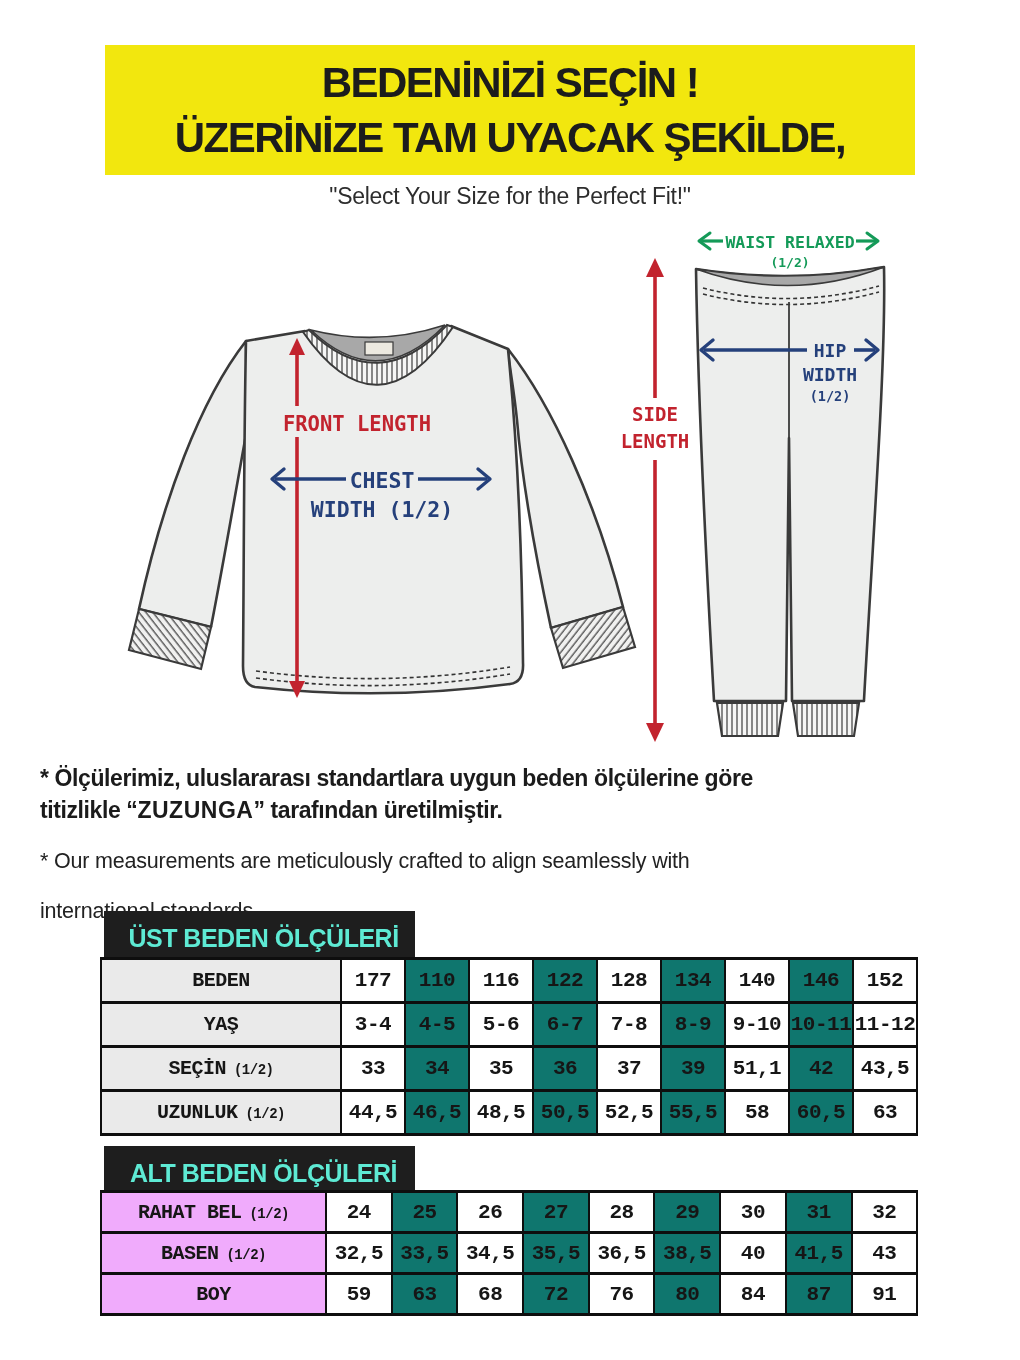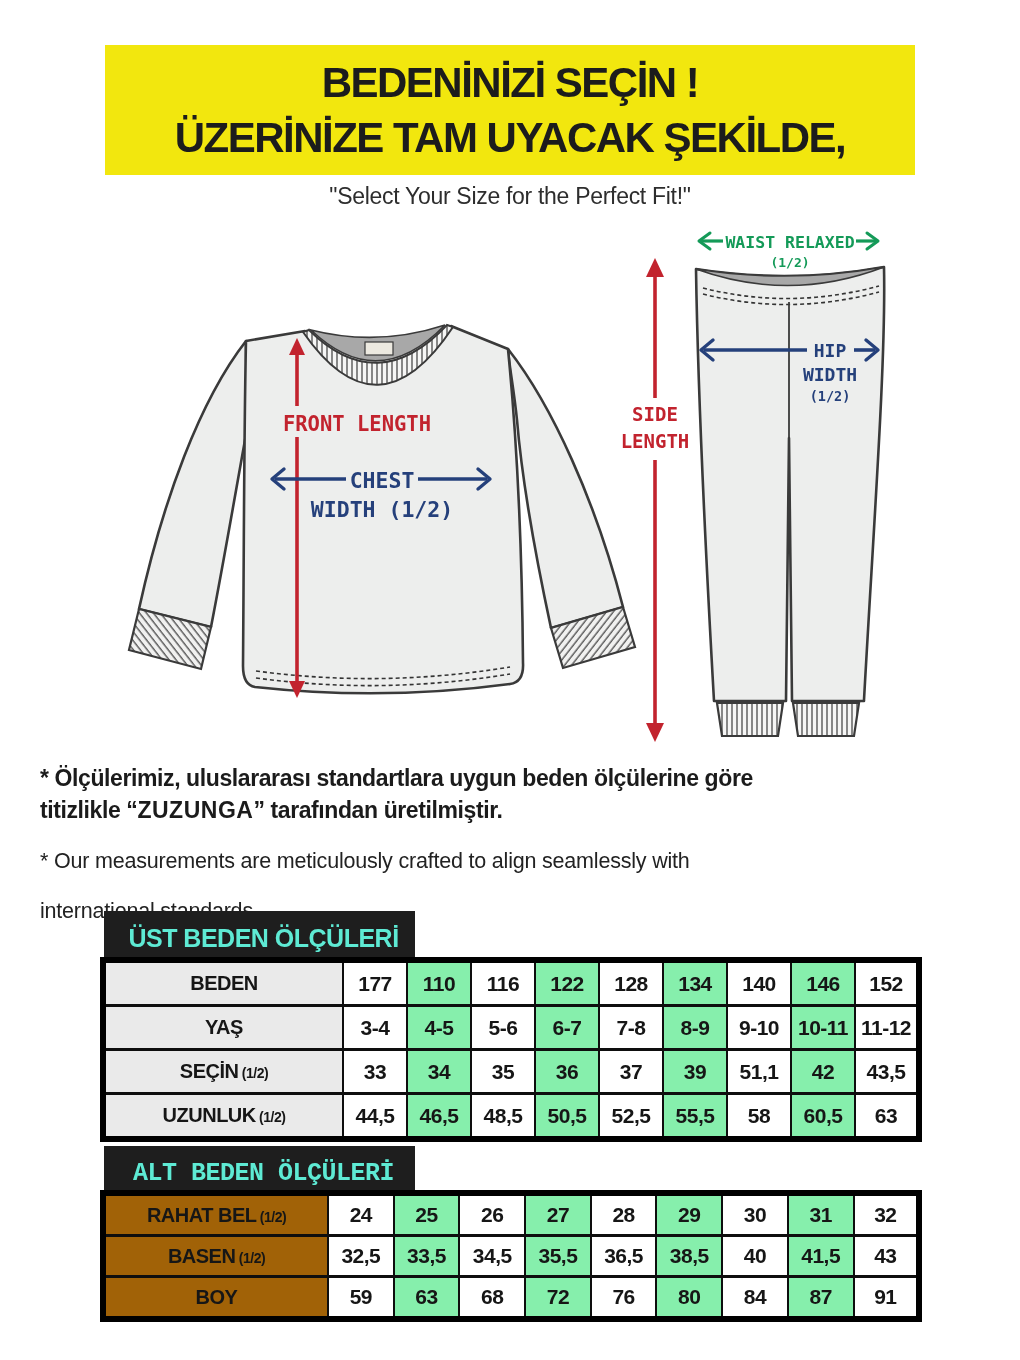--- a/index.html
+++ b/index.html
@@ -30,40 +30,40 @@
   .note .tr { font-size:23px; font-weight:bold; line-height:32px; letter-spacing:-0.4px; }
   .note .brand { font-weight:900; letter-spacing:0.5px; }
   .note .en { font-size:21.5px; font-weight:400; line-height:30px; color:#222; letter-spacing:-0.2px;margin-top:20px; }
   
   .tbl-title {
     position:absolute; left:104px; width:303px; height:55px; background:#1e1e1e;
     color:#5eead4; font-weight:800; font-size:25px; letter-spacing:-0.5px;
     display:flex; align-items:center; justify-content:center; white-space:nowrap;padding-left:8px;
   }
   .tbl-title.t1 { top:911px; }
-  .tbl-title.t2 { top:1146px;font-family:Liberation Mono, monospace; }
+  .tbl-title.t2 { top:1146px; }
   
   table.sizes {
     position:absolute; left:100px; border-collapse:collapse; table-layout:fixed;
-    border:6px solid #000000; background:#ffffff;
+    border:1px solid #000000; background:#ffffff;font-family:Liberation Mono, monospace;
   }
   table.sizes td {
     border:2px solid #0e0e0e; border-top-width:3px; border-bottom-width:3px;
     text-align:center; vertical-align:middle;
     font-weight:bold; font-size:21px; color:#161616; letter-spacing:-0.5px;
     padding:0; overflow:hidden; white-space:nowrap;
   }
-  table.sizes td.alt { background:#86efac; }
+  table.sizes td.alt { background:#0f766e; }
   table.sizes td.lbl .nt { font-size:14px; font-weight:bold; }
   table.t1 { top:957px; }
   table.t1 td { height:41px; }
   table.t1 td.lbl { background:#eaeaea; font-size:20px; }
   table.t2 { top:1190px; }
   table.t2 td { height:38px; }
-  table.t2 td.lbl { background:#a16207; font-size:20px; }
+  table.t2 td.lbl { background:#f0abfc; font-size:20px; }
 </style>
 </head>
 <body>
 
 <div class="page">
 
   <div class="banner">
     <div class="line">BEDENİNİZİ SEÇİN !</div>
     <div class="line">ÜZERİNİZE TAM UYACAK ŞEKİLDE,</div>
   </div>

